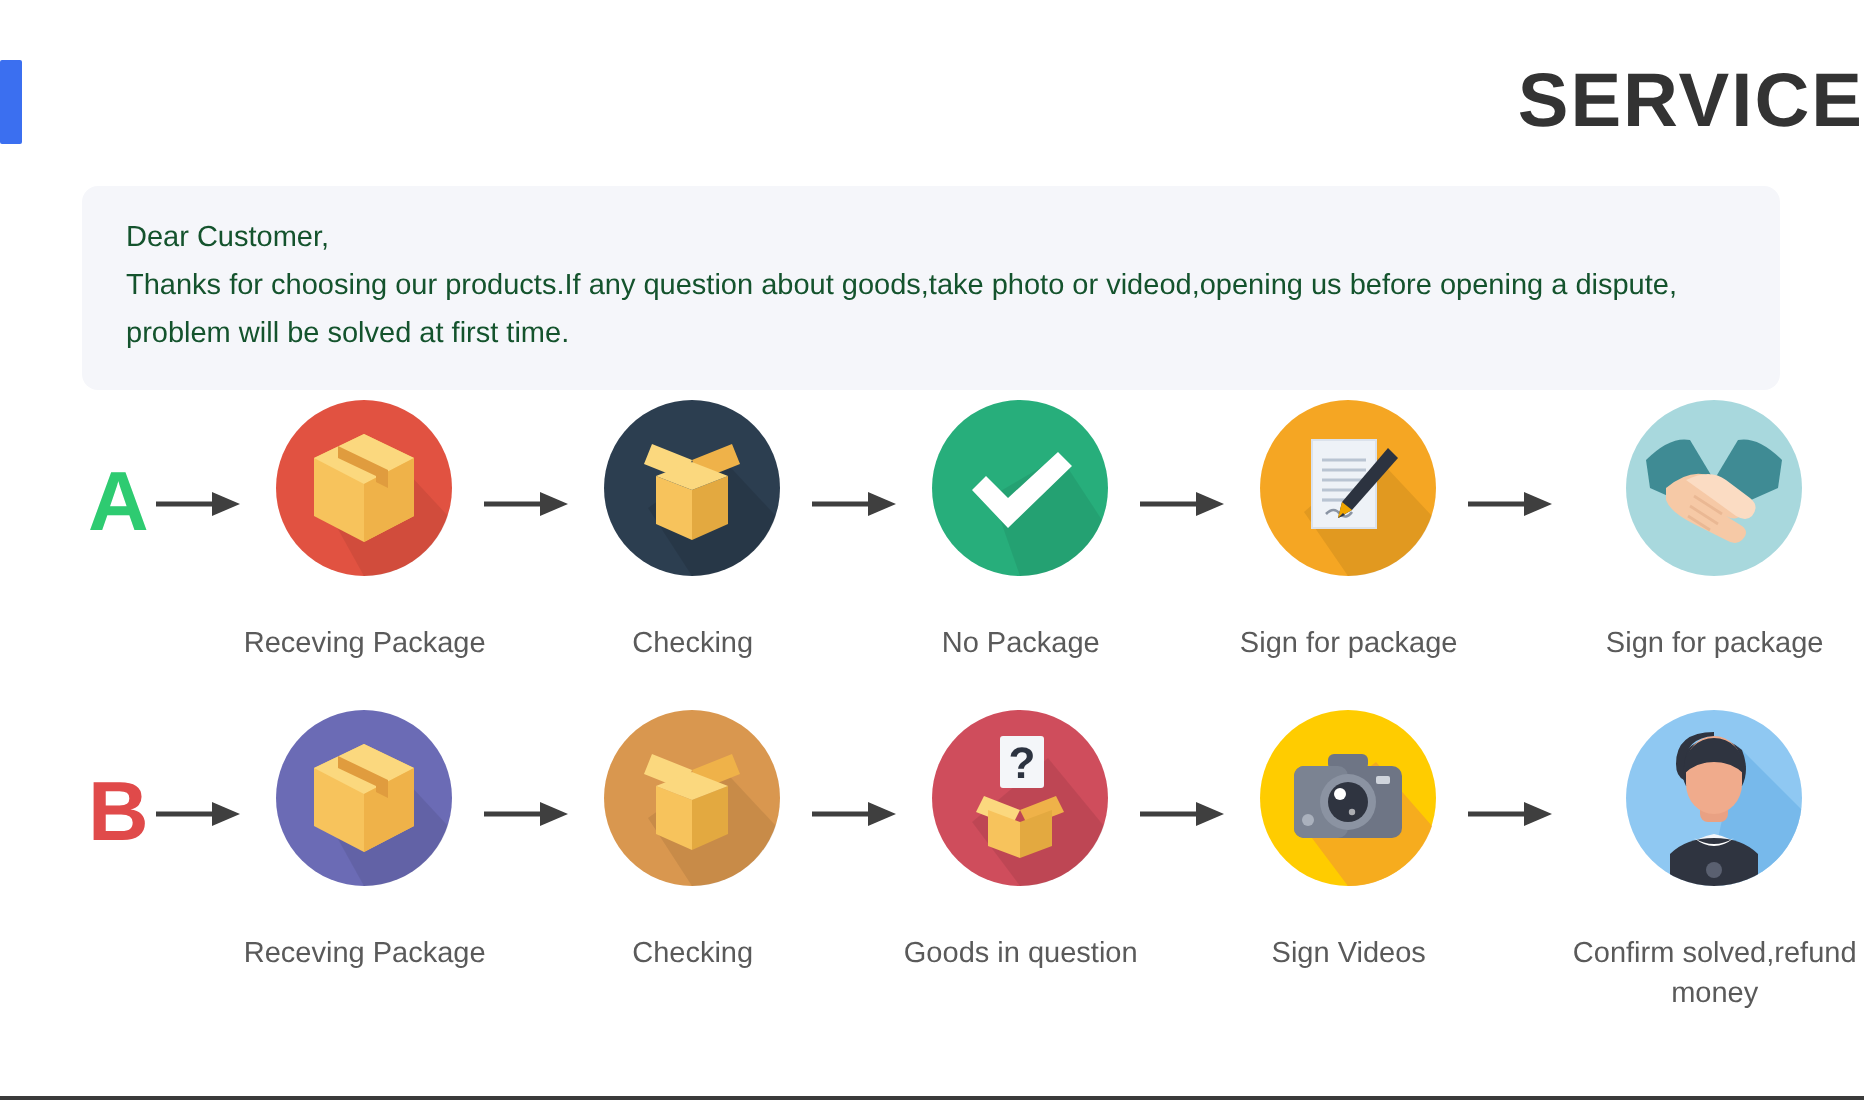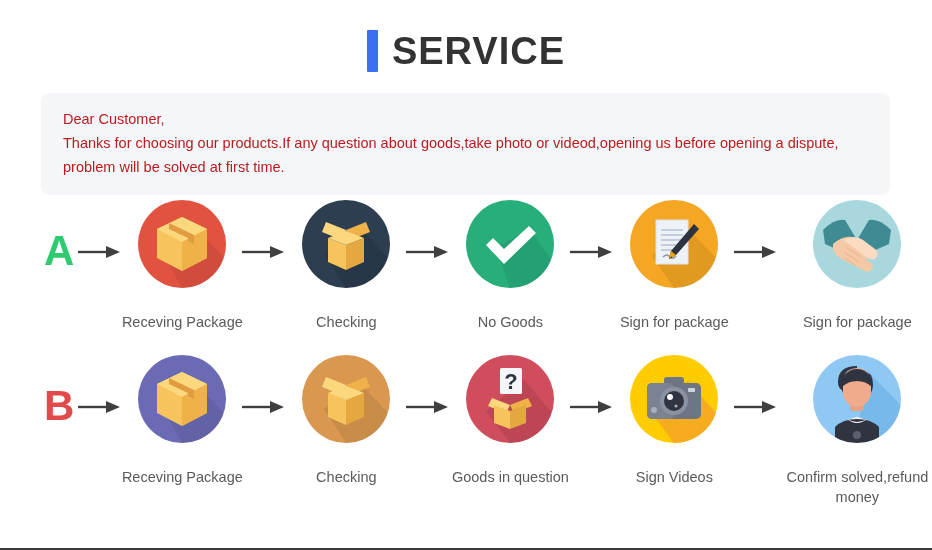--- a/index.html
+++ b/index.html
@@ -6,21 +6,21 @@
   body{
     width:932px;height:550px;
     background:#ffffff;
     font-family:"Liberation Sans", sans-serif;
     overflow:hidden;
     position:relative;
     color:#444;
   }
   
   .title-row{
-    display:flex;align-items:center;justify-content:center;
+    display:flex;align-items:center;justify-content:space-between;
     gap:14px;
     padding-top:22px;
     height:58px;
   }
   .title-bar{
     width:11px;height:42px;background:#3b6ff0;border-radius:1px;
   }
   .title-text{
     font-size:38px;font-weight:bold;color:#333333;letter-spacing:1px;
     line-height:42px;
@@ -31,21 +31,21 @@
     left:41px;top:93px;width:849px;
     background:#f5f6fa;
     border-radius:8px;
     padding:14px 22px 16px 22px;
     box-sizing:border-box;
   }
   .notice p{
     margin:0;
     font-size:14.5px;
     line-height:24px;
-    color:#b91c1c;
+    color:#14532d;
     white-space:nowrap;
   }
   
   .rows{
     position:absolute;left:0;top:200px;width:932px;
   }
   .row{
     display:flex;align-items:flex-start;
     height:155px;
     padding-left:44px;
@@ -158,21 +158,21 @@
     </div>
 
     <div class="step">
       <div class="icon-wrap">
         <svg viewBox="0 0 88 88">
           <circle cx="44" cy="44" r="44" fill="#27ae7b"></circle>
           <path d="M44 88 A44 44 0 0 0 85 60 L64 28 L30 48 Z" fill="#000" opacity="0.07"></path>
           <path d="M20 45 L27 38 L38 49 L63 26 L70 33 L38 64 Z" fill="#ffffff"></path>
         </svg>
       </div>
-      <div class="step-label">No Goods</div>
+      <div class="step-label">No Package</div>
     </div>
 
     <div class="arrow">
       <svg width="44" height="16" viewBox="0 0 44 16">
           <path d="M0 8 L30 8" stroke="#3f3f3f" stroke-width="2.4"></path>
           <path d="M28 2 L42 8 L28 14 Z" fill="#3f3f3f"></path>
         </svg>
     </div>
 
     <div class="step">

